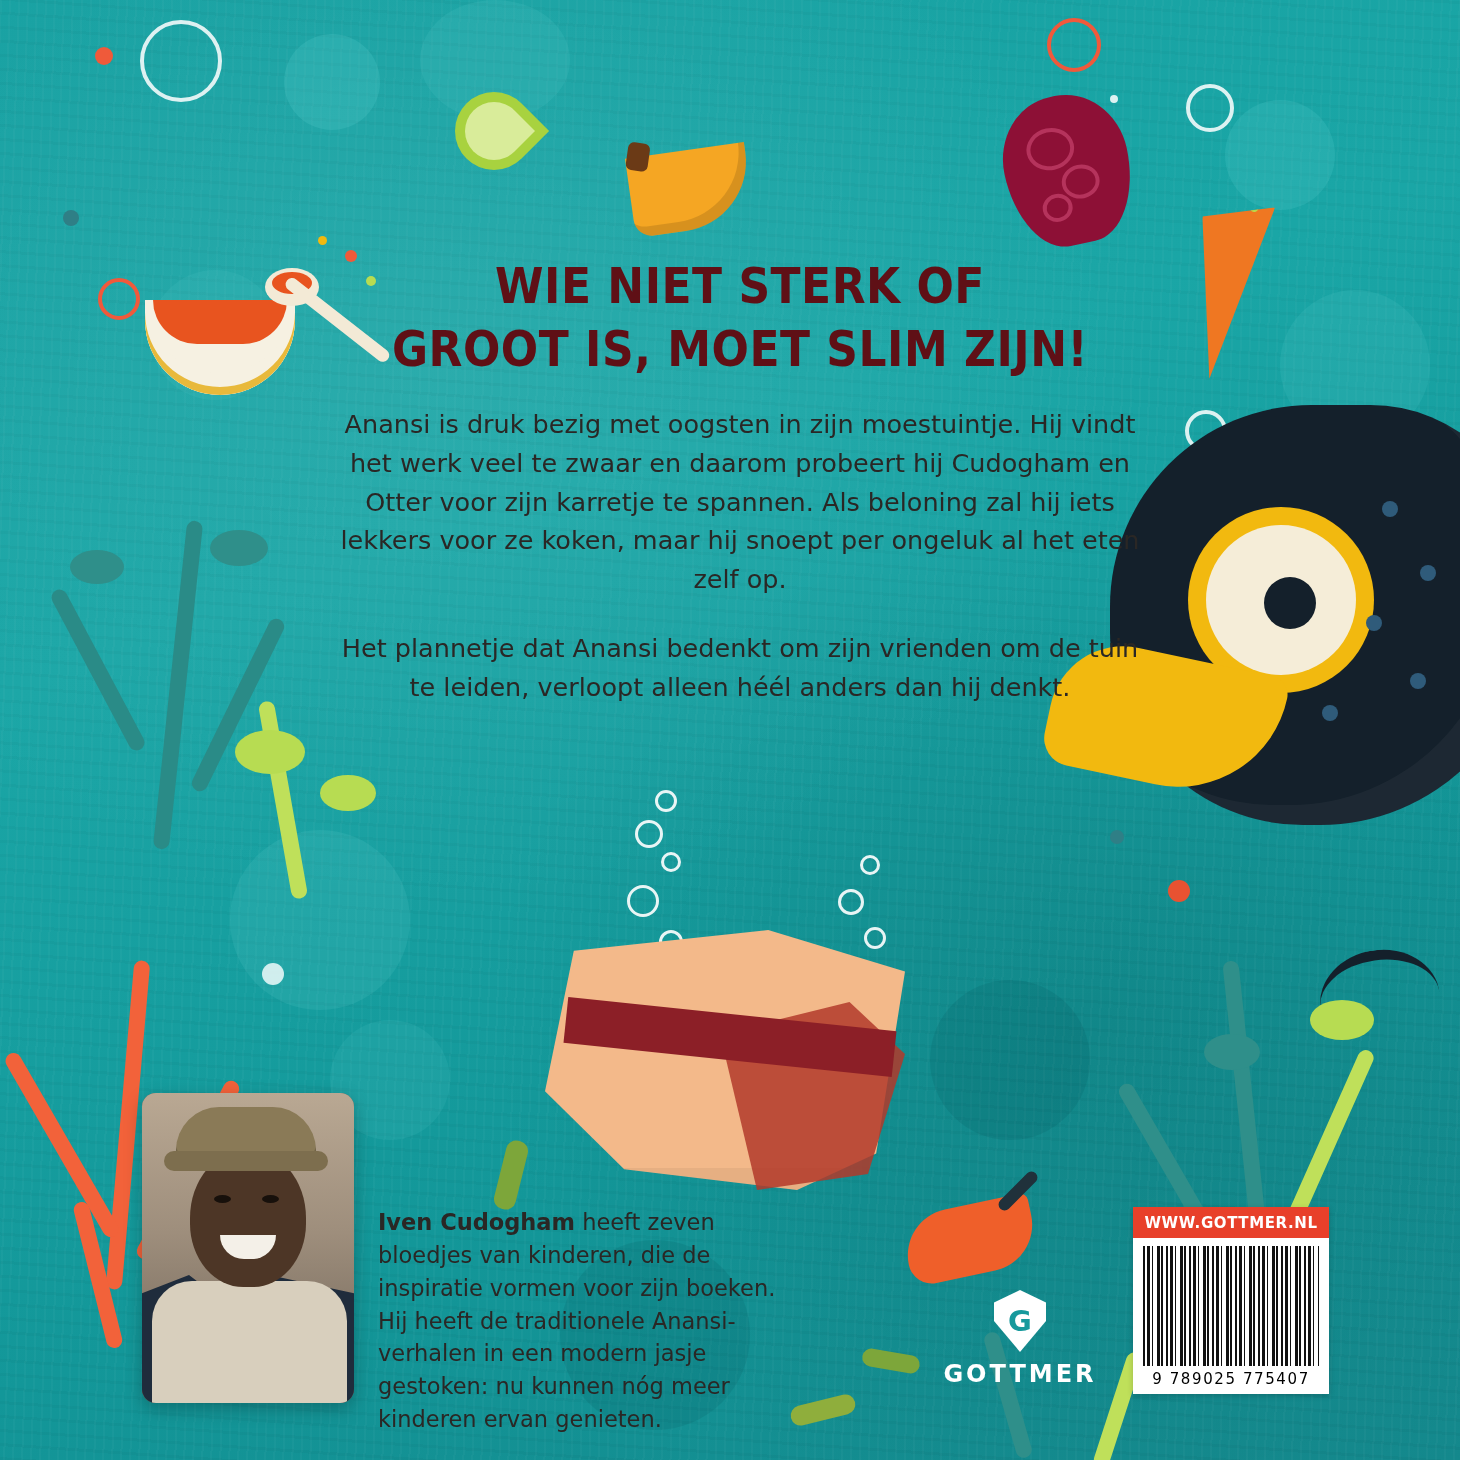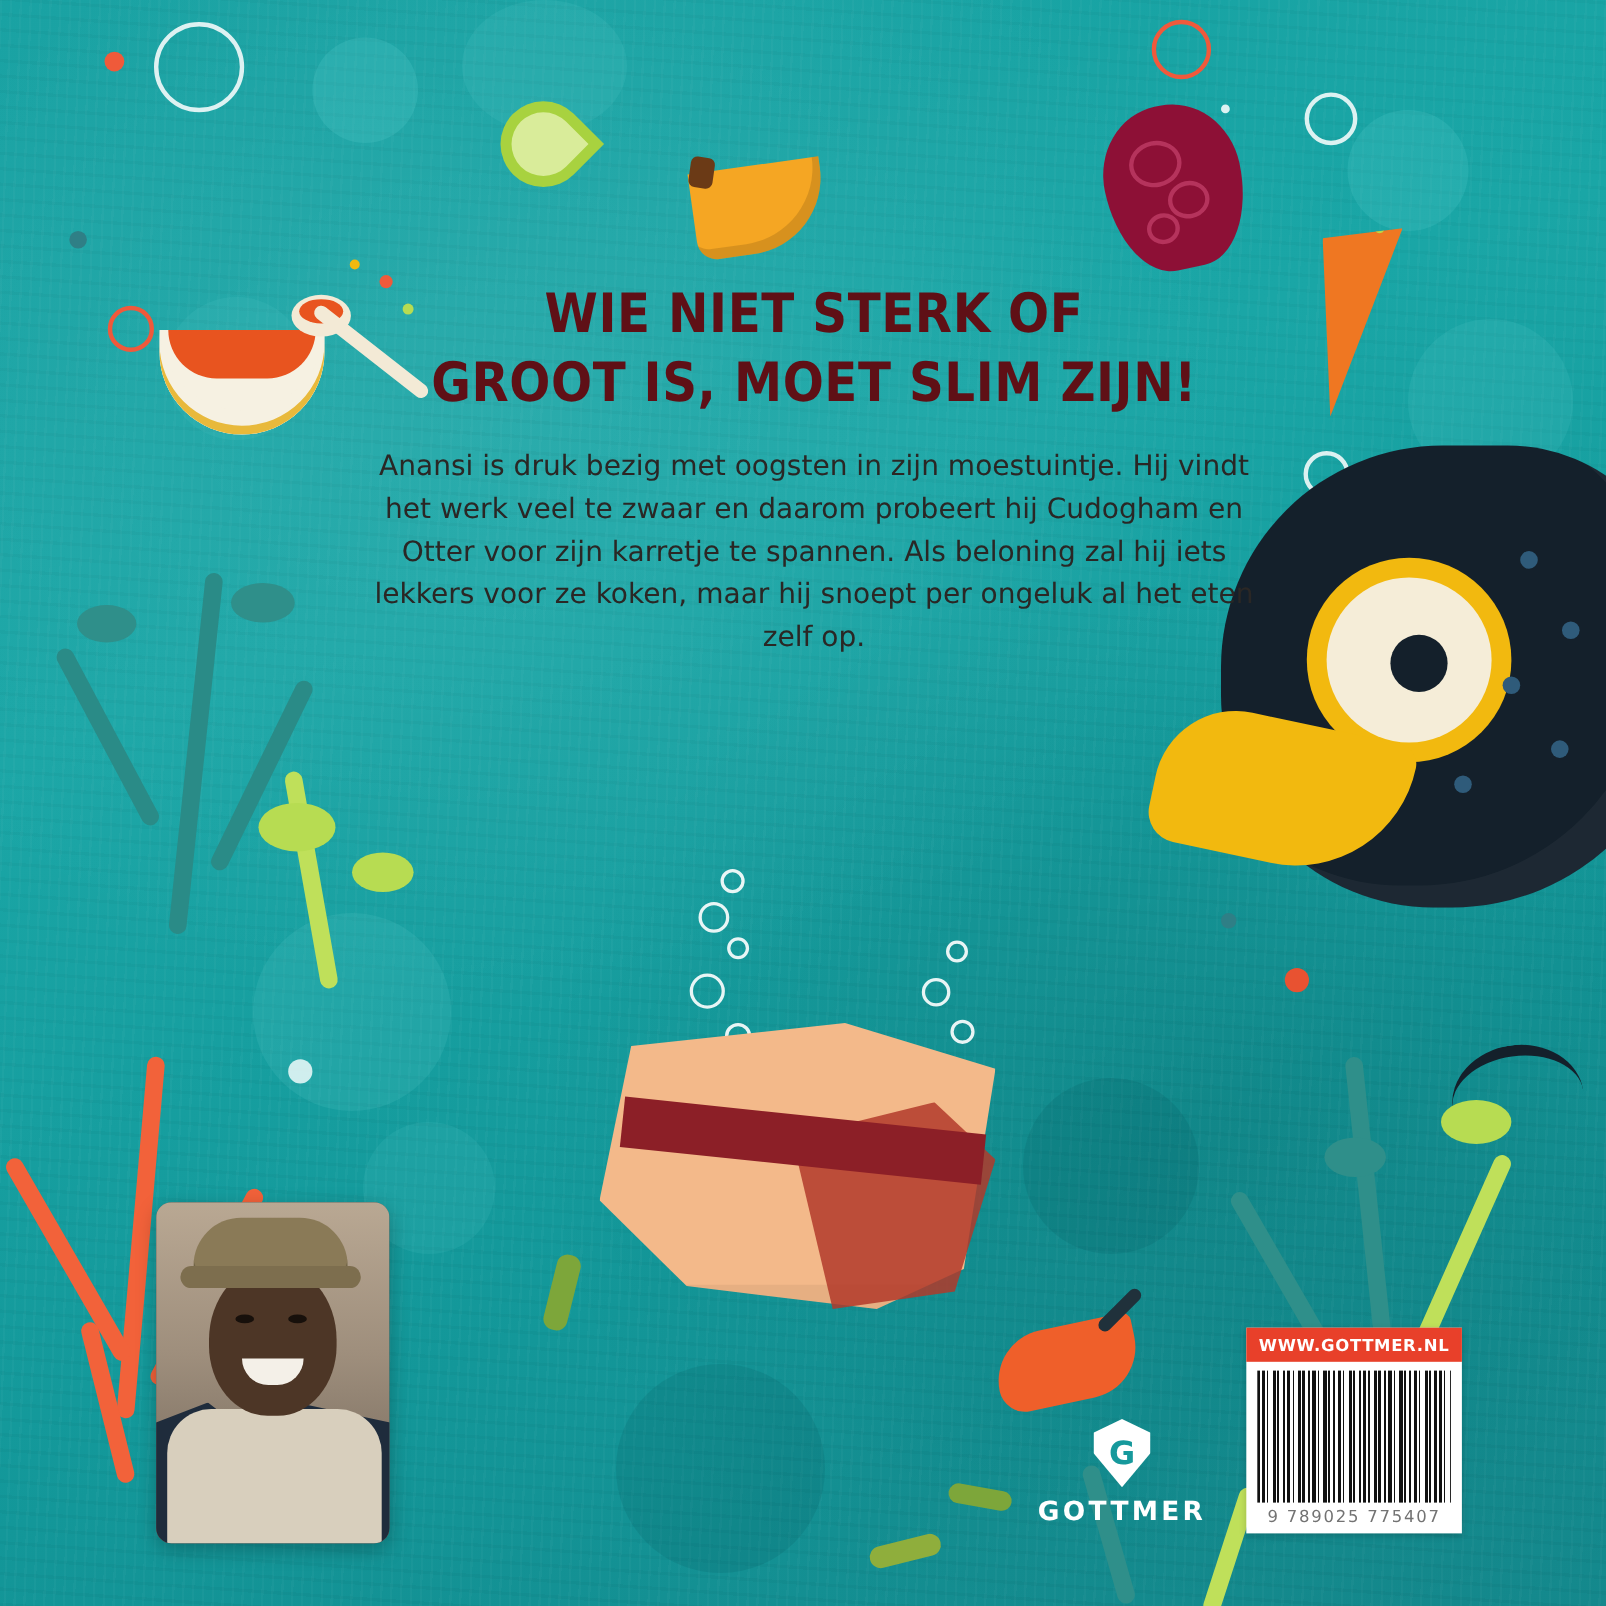--- a/index.html
+++ b/index.html
@@ -194,21 +194,21 @@
       #111 4px, #111 7px, #fff 7px, #fff 9px,
       #111 9px, #111 10px, #fff 10px, #fff 14px,
       #111 14px, #111 17px, #fff 17px, #fff 18px,
       #111 18px, #111 20px, #fff 20px, #fff 23px);
   }
   .isbn {
     text-align: center;
     font-family: "DejaVu Sans", sans-serif;
     font-size: 15px;
     letter-spacing: 1.6px;
-    color: #737373;
+    color: #000000;
     padding-top: 2px;
   }
 
   
   .soup-bowl {
     position: absolute; left: 145px; top: 300px; width: 150px; height: 95px;
     background: #f6f1e2; border-radius: 0 0 100px 100px;
     box-shadow: inset 0 -8px 0 #e8b93b, inset 0 -22px 0 #f6f1e2;
     overflow: hidden;
   }
@@ -472,34 +472,38 @@
     <div class="band"></div>
   </div>
 
   <div class="headline">
     <div>WIE NIET STERK OF</div>
     <div>GROOT IS, MOET SLIM ZIJN!</div>
   </div>
 
   <div class="blurb">
     <p>Anansi is druk bezig met oogsten in zijn moestuintje. Hij vindt het werk veel te zwaar en daarom probeert hij Cudogham en Otter voor zijn karretje te spannen. Als beloning zal hij iets lekkers voor ze koken, maar hij snoept per ongeluk al het eten zelf op.</p>
+    <p>Het plannetje dat Anansi bedenkt om zijn vrienden om de tuin te leiden, verloopt alleen héél anders dan hij denkt.</p>
   </div>
 
   <div class="author-photo">
     <div class="bg"></div>
     <div class="jacket"></div>
     <div class="shirt"></div>
     <div class="face">
       <div class="eye l"></div>
       <div class="eye r"></div>
       <div class="smile"></div>
     </div>
     <div class="hat"></div>
   </div>
 
+  <div class="author-text">
+    <span class="name">Iven Cudogham</span><span> heeft zeven bloedjes van kinderen, die de inspiratie vormen voor zijn boeken. Hij heeft de traditionele Anansi-verhalen in een modern jasje gestoken: nu kunnen nóg meer kinderen ervan genieten.</span>
+  </div>
 
   <div class="publisher">
     <div class="mark">
       <span>G</span>
     </div>
     <div class="word">GOTTMER</div>
   </div>
 
   <div class="barcode-wrap">
     <div class="site-bar">WWW.GOTTMER.NL</div>

